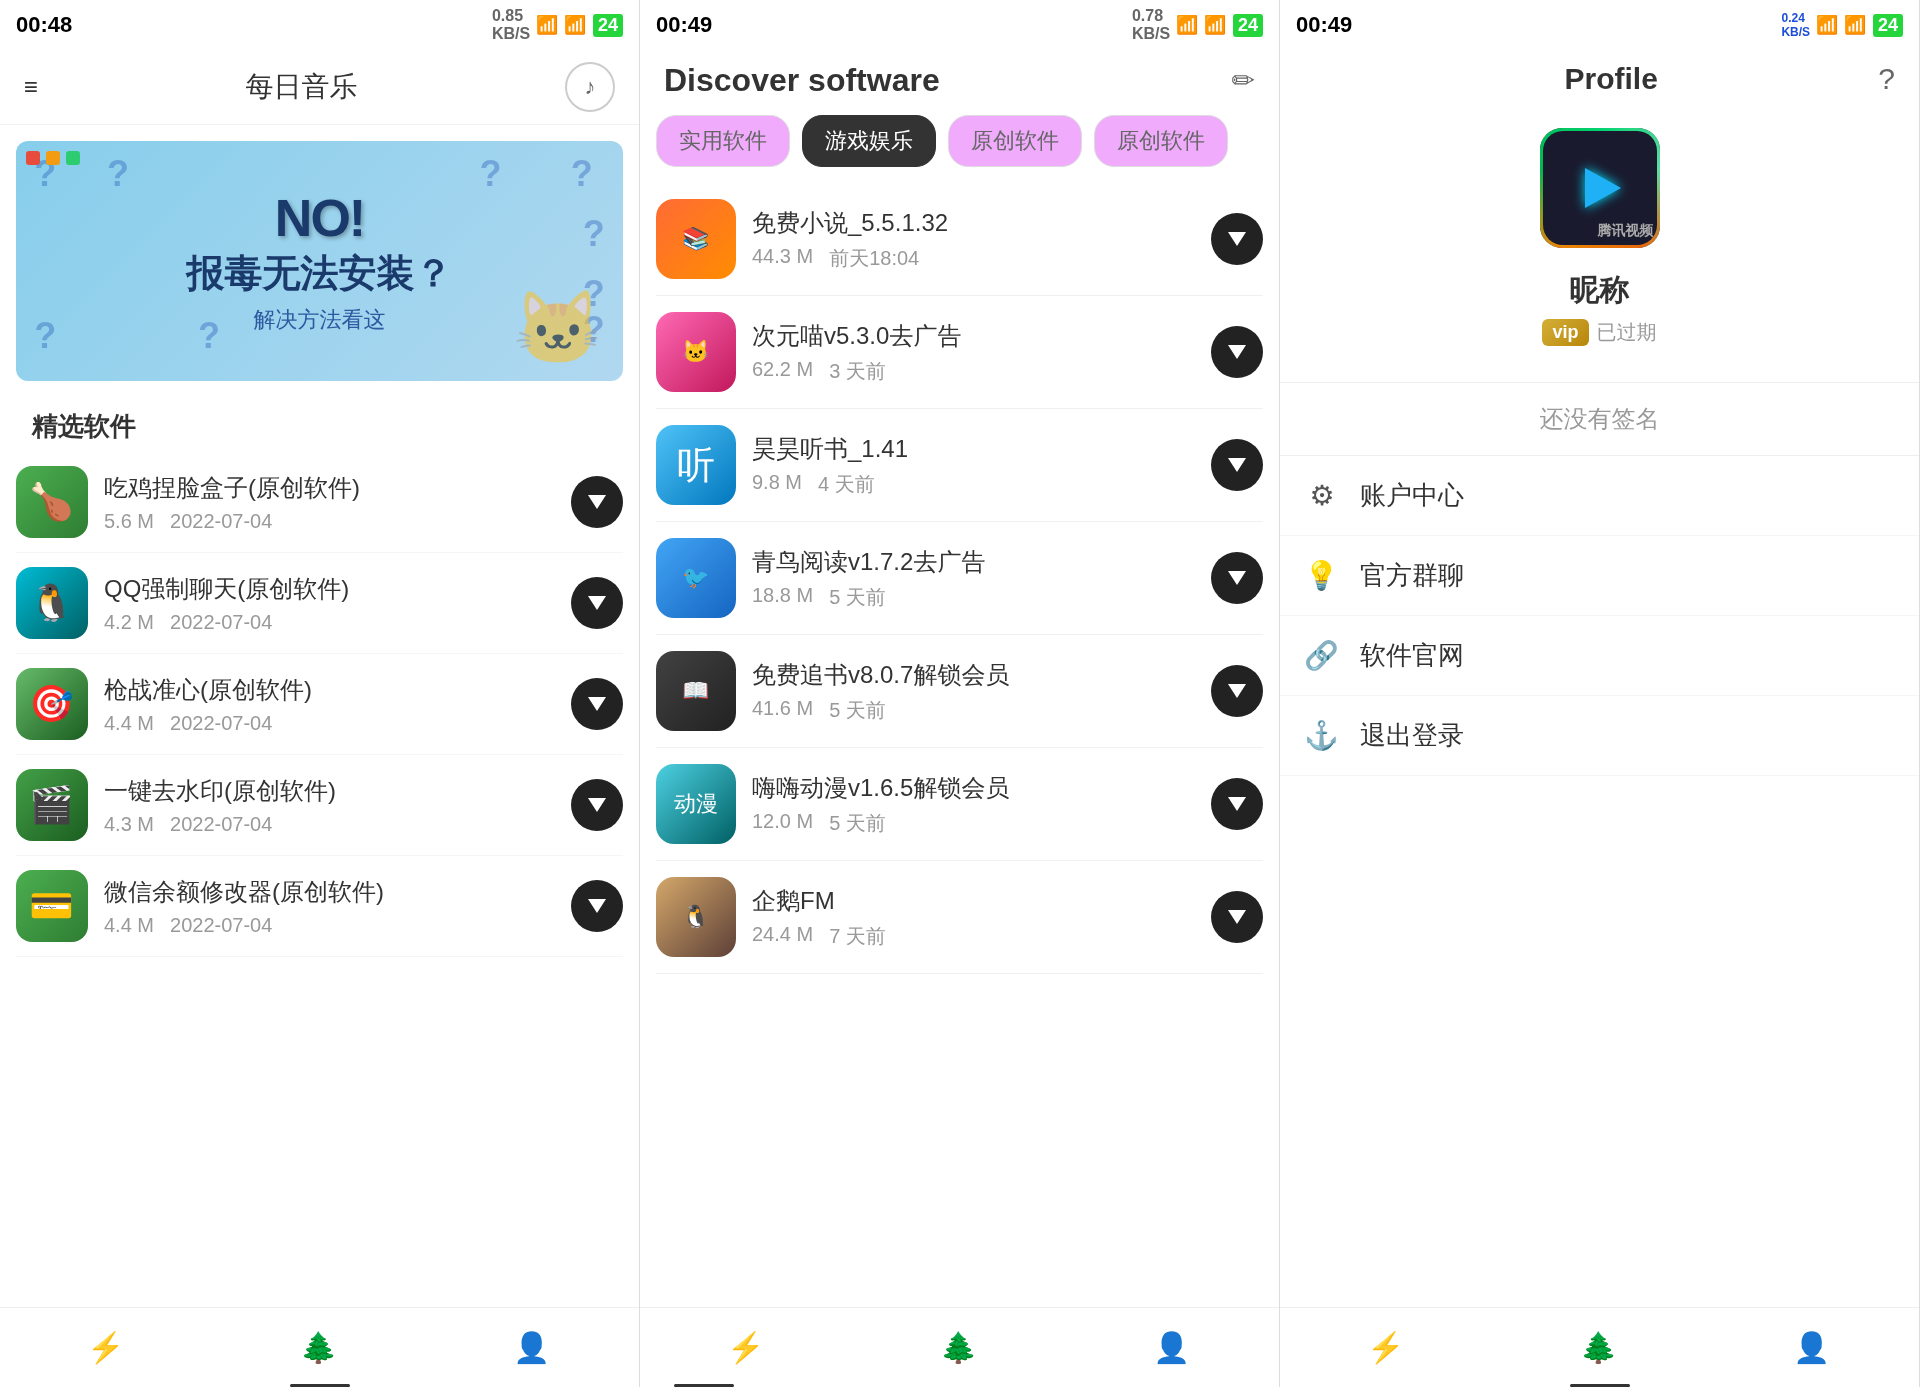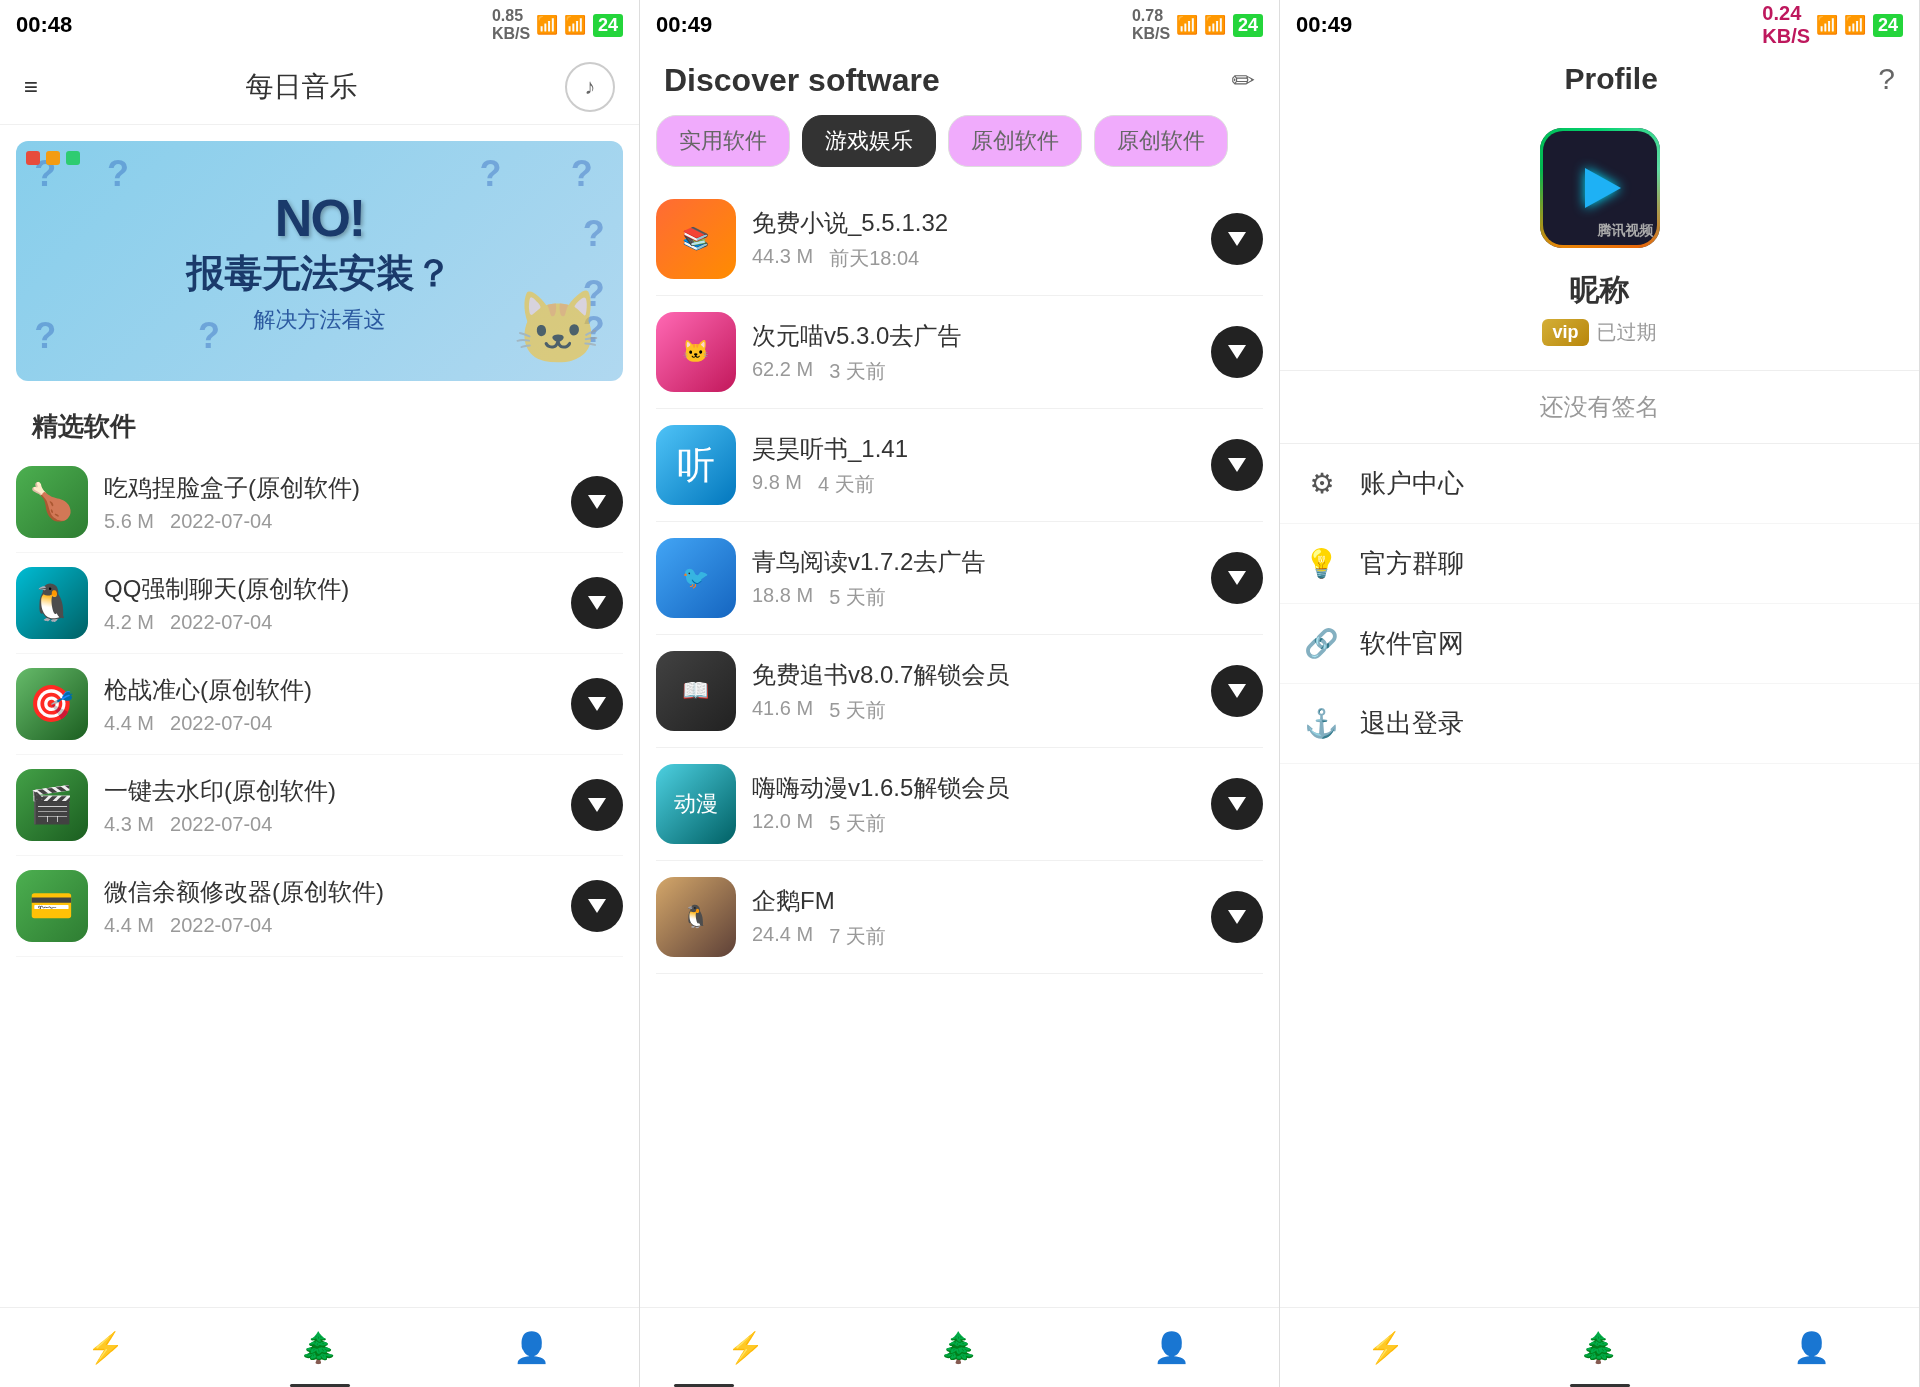--- a/index.html
+++ b/index.html
@@ -326,21 +326,21 @@
     .question-btn {
       font-size: 30px;
       color: #666;
       cursor: pointer;
     }
 
     .profile-top {
       display: flex;
       flex-direction: column;
       align-items: center;
-      padding: 20px 0 24px;
+      padding: 20px 0 36px;
       border-bottom: 1px solid #eee;
       flex-shrink: 0;
     }
 
     .nickname {
       font-size: 30px;
       font-weight: 600;
       color: #333;
       margin: 10px 0 8px;
     }
@@ -722,21 +722,21 @@
     <div class="nav-item">
       <span class="nav-icon custom-icon">👤</span>
     </div>
   </div>
 </div>
 
 <div class="phone-panel panel3" style="width:640px;">
   <div class="status-bar">
     <span>00:49</span>
     <div class="status-right">
-      <span style="font-size:20px;color:#be185d;">0.24<br>KB/S</span>
+      <span style="font-size:12px;color:#1d4ed8;">0.24<br>KB/S</span>
       <span>📶</span>
       <span style="font-size:18px;">📶</span>
       <span style="font-size:18px;background:#24D53B;color:#fff;padding:1px 5px;border-radius:3px;">24</span>
     </div>
   </div>
 
   <div class="panel3-header">
     <span style="width:40px;"></span>
     <span class="profile-title">Profile</span>
     <span class="question-btn">?</span>

